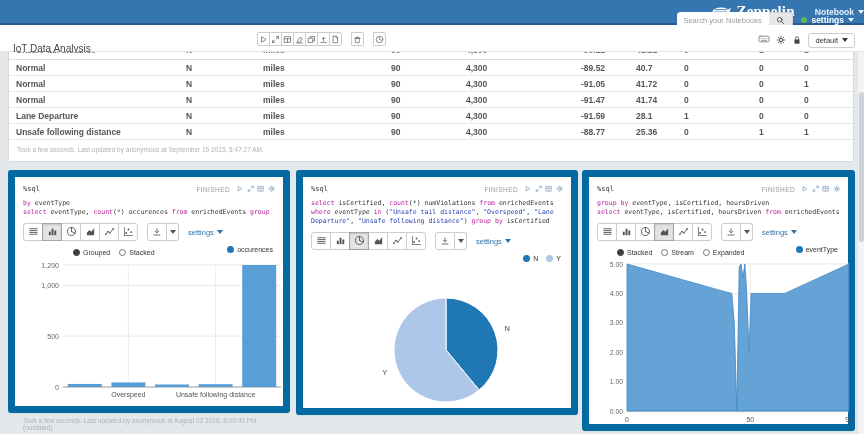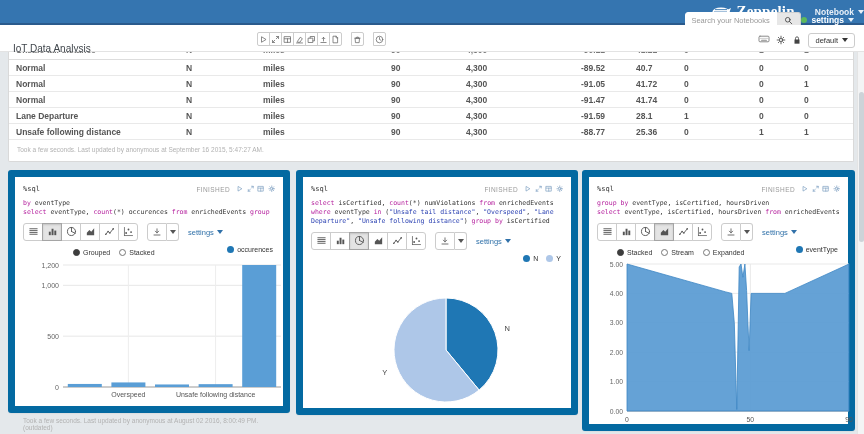--- a/index.html
+++ b/index.html
@@ -5,21 +5,21 @@
   * { margin:0; padding:0; box-sizing:border-box; }
   html,body { width:864px; height:434px; overflow:hidden; }
   body { font-family:"Liberation Sans", sans-serif; background:#e4e8eb; position:relative; }
 
   
   .navbar { position:absolute; top:0; left:0; width:864px; height:25px; background:#3575b0; border-bottom:2px solid #2a5a8c; display:flex; align-items:center;justify-content:flex-end; }
   .logo { display:flex; align-items:center; gap:5px; padding:0 10px 0 12px; cursor:pointer; }
   .logo-text { color:#fff; font-family:"Liberation Serif", serif; font-weight:bold; font-size:15px; letter-spacing:.2px; }
   .nav-menu { color:#e8f0f8; font-size:8.5px; font-weight:bold; margin-left:10px; display:flex; align-items:center; gap:4px; cursor:pointer; }
   .caret { width:0; height:0; border-left:3px solid transparent; border-right:3px solid transparent; border-top:4px solid #e8f0f8; display:inline-block; }
-  .nav-right { position:absolute; right:10px; top:0; height:40px; display:flex; align-items:center; }
+  .nav-right { position:absolute; right:10px; top:0; height:40px; display:flex; align-items:center; gap:8px; }
   .searchbox { display:flex; height:17px; }
   .searchbox input { width:92px; height:17px; border:1px solid #fff; border-radius:3px 0 0 3px; font-size:7.5px; padding:0 5px; color:#333; outline:none; font-family:"Liberation Sans",sans-serif; }
   .searchbox input::placeholder { color:#9a9a9a; }
   .search-btn { width:24px; height:17px; background:#e7e7e7; border:1px solid #d0d0d0; border-left:none; border-radius:0 3px 3px 0; display:flex; align-items:center; justify-content:center; color:#333; cursor:pointer; }
   .user { display:flex; align-items:center; gap:4px; color:#fff; font-size:8.5px; font-weight:bold; cursor:pointer; }
   .online-dot { width:6px; height:6px; border-radius:50%; }
 
   
   .titlebar { position:absolute; top:25px; left:0; width:864px; height:27px; background:#fff; border-bottom:1px solid #e3e3e3; }
   .note-title { position:absolute; left:13px; top:18px; font-size:10px; color:#3f454b; }

